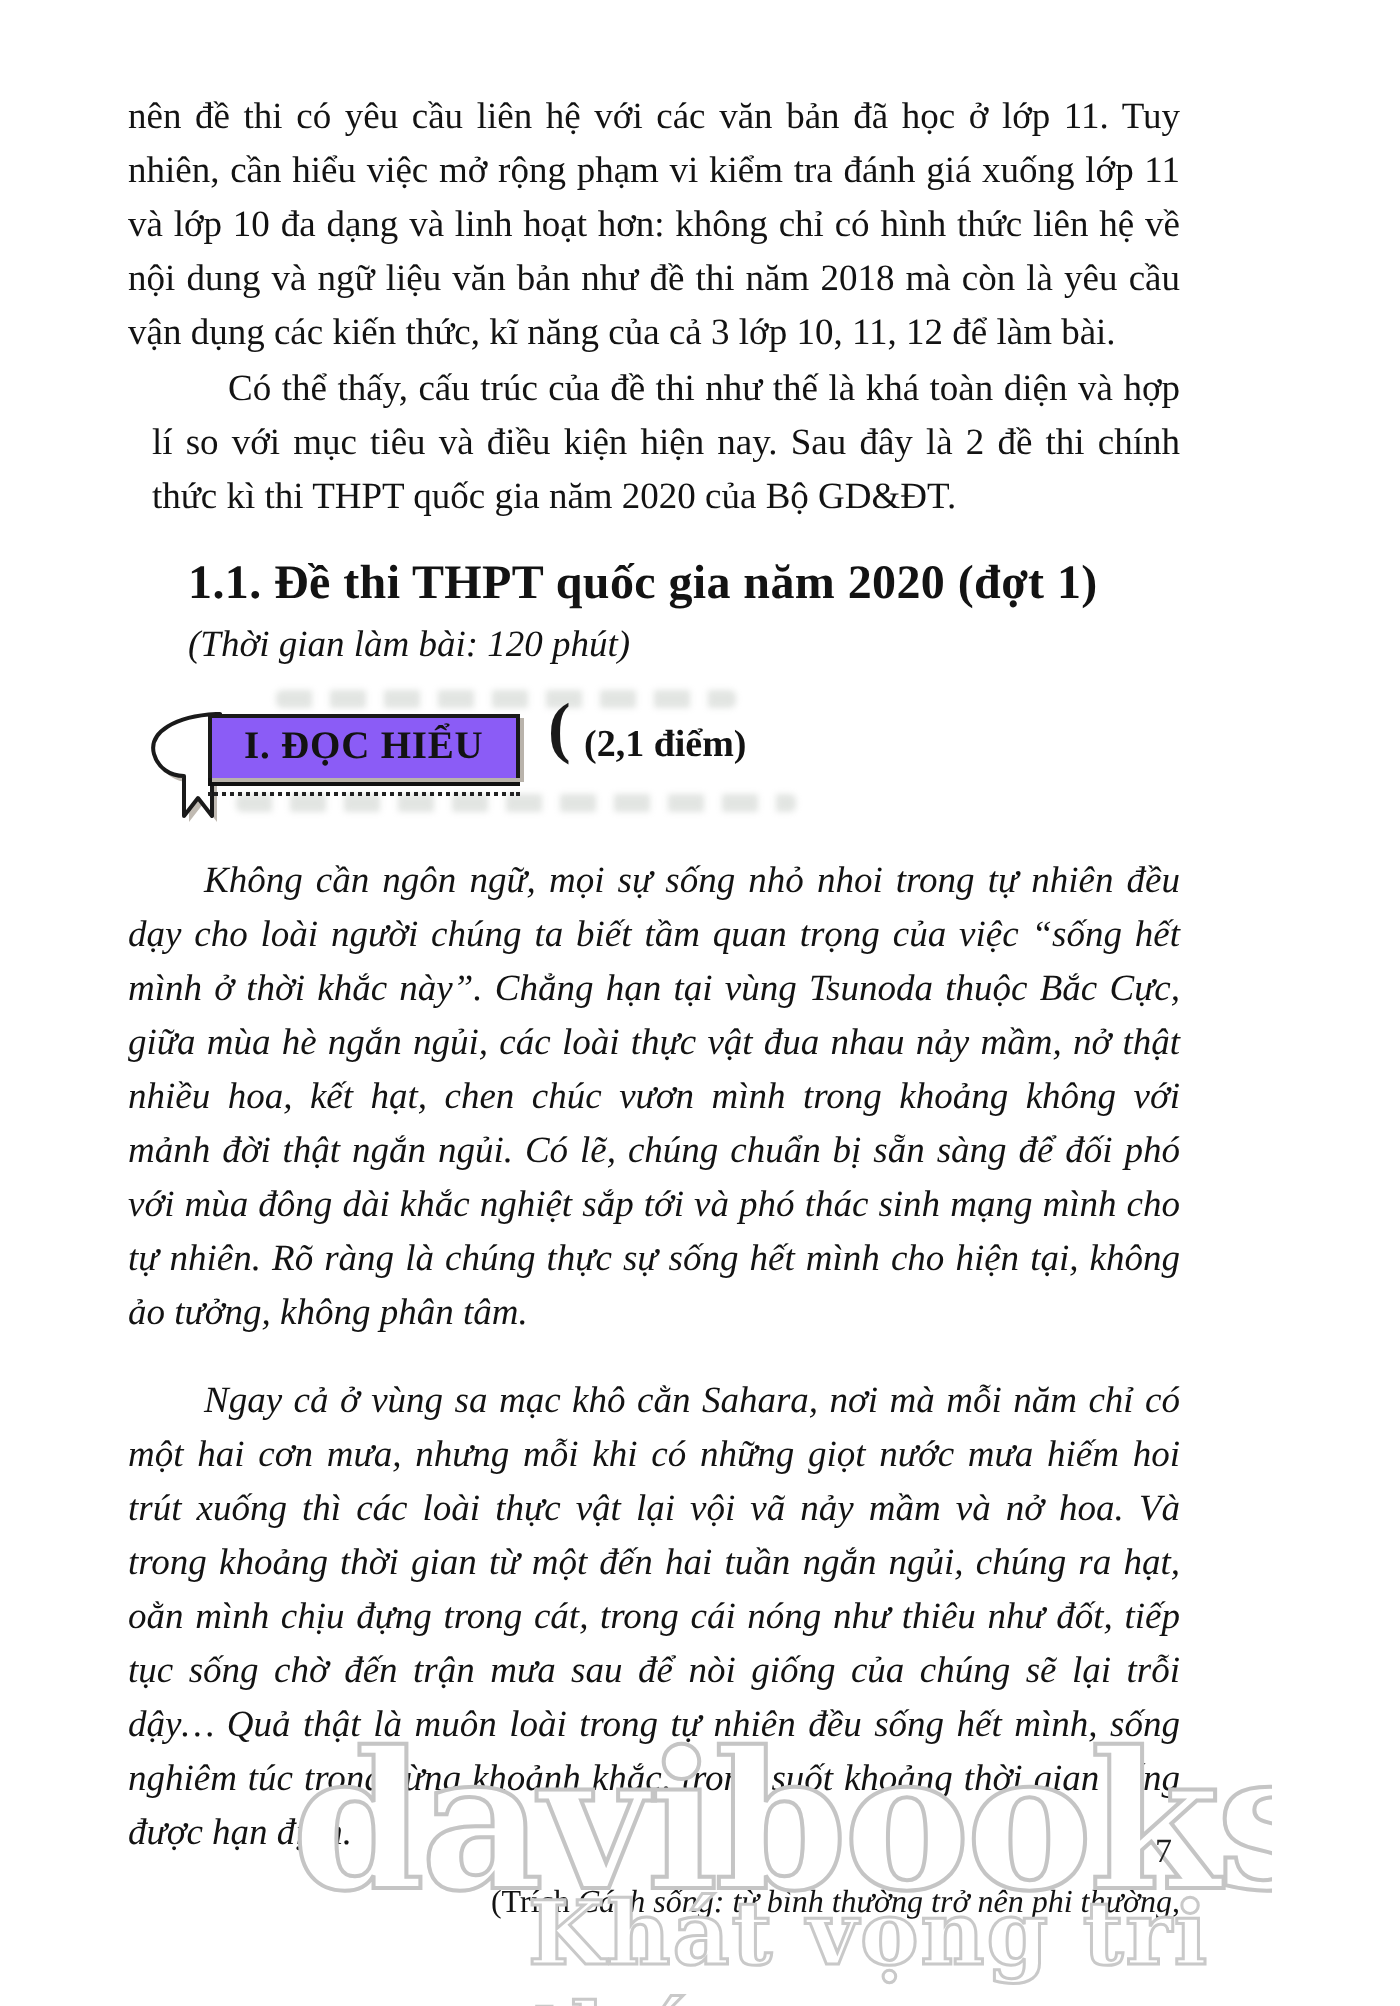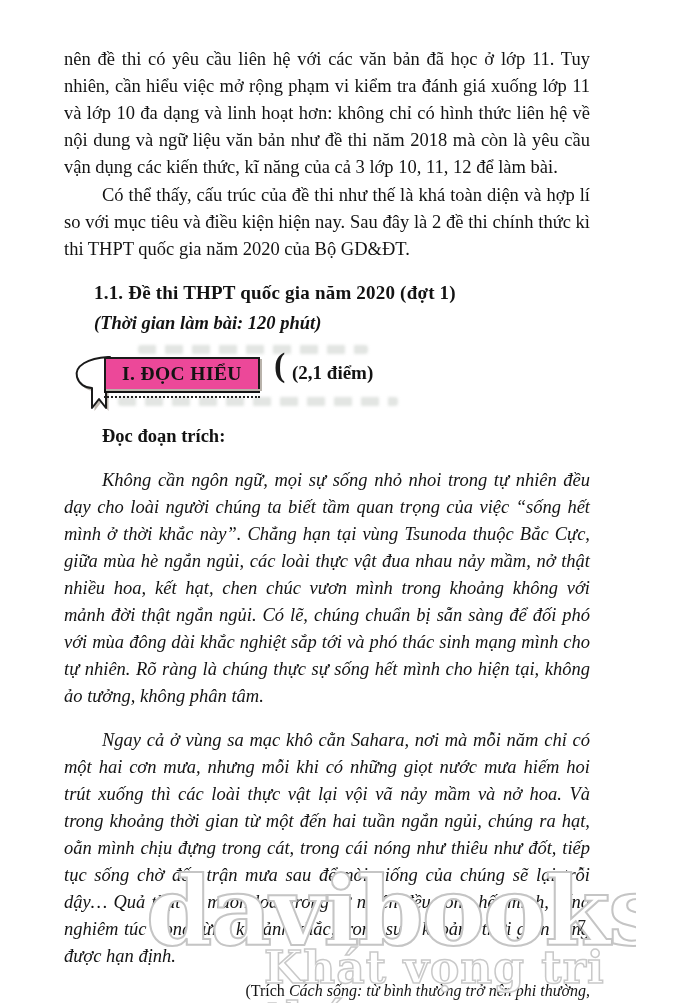--- a/index.html
+++ b/index.html
@@ -14,44 +14,44 @@
   .content{
     position:absolute;
     left:64px;right:46px;top:46px;
     font-size:18.5px;line-height:27px;
   }
   .para{
     margin:0;
     text-align:justify;
   }
   .indent{text-indent:38px;}
-  .para + .para{margin-top:1px;}
+  .para + .para{margin-top:1px;margin-left:12px;}
   .section-heading{
     margin:16px 0 0 30px;
     font-weight:bold;
-    font-size:19px;
+    font-size:24px;
     letter-spacing:.2px;
   }
   .time-note{
     margin:4px 0 0 30px;
-    font-weight:bold;
+    font-weight:normal;
     font-style:italic;
     font-size:18.5px;
   }
   
   .banner{
     position:relative;
     margin:16px 0 0 14px;
     height:58px;
   }
   .ribbon-svg{position:absolute;left:-12px;top:-2px;}
   .bar-col{position:absolute;left:26px;top:4px;}
   .banner-bar{
     display:inline-block;
-    background:#ec4899;
+    background:#8b5cf6;
     border:2px solid #1a1a1a;
     border-bottom:none;
     padding:1px 16px 2px 16px;
     font-weight:bold;
     font-size:19.5px;
     letter-spacing:.4px;
     box-shadow:2px 2px 0 #b9b3ab;
   }
   .bar-underline{
     height:0;
@@ -160,21 +160,20 @@
           <span>I. ĐỌC HIỂU</span>
         </div>
         <div class="bar-underline"></div>
         <div class="dotted-line"></div>
       </div>
 
       <span class="big-paren">(</span>
       <span class="banner-points">(2,1 điểm)</span>
     </div>
 
-    <p class="read-prompt">Đọc đoạn trích:</p>
 
     <p class="excerpt-para">Không cần ngôn ngữ, mọi sự sống nhỏ nhoi trong tự nhiên đều dạy cho loài người chúng ta biết tầm quan trọng của việc “sống hết mình ở thời khắc này”. Chẳng hạn tại vùng Tsunoda thuộc Bắc Cực, giữa mùa hè ngắn ngủi, các loài thực vật đua nhau nảy mầm, nở thật nhiều hoa, kết hạt, chen chúc vươn mình trong khoảng không với mảnh đời thật ngắn ngủi. Có lẽ, chúng chuẩn bị sẵn sàng để đối phó với mùa đông dài khắc nghiệt sắp tới và phó thác sinh mạng mình cho tự nhiên. Rõ ràng là chúng thực sự sống hết mình cho hiện tại, không ảo tưởng, không phân tâm.</p>
 
     <p class="excerpt-para">Ngay cả ở vùng sa mạc khô cằn Sahara, nơi mà mỗi năm chỉ có một hai cơn mưa, nhưng mỗi khi có những giọt nước mưa hiếm hoi trút xuống thì các loài thực vật lại vội vã nảy mầm và nở hoa. Và trong khoảng thời gian từ một đến hai tuần ngắn ngủi, chúng ra hạt, oằn mình chịu đựng trong cát, trong cái nóng như thiêu như đốt, tiếp tục sống chờ đến trận mưa sau để nòi giống của chúng sẽ lại trỗi dậy… Quả thật là muôn loài trong tự nhiên đều sống hết mình, sống nghiêm túc trong từng khoảnh khắc, trong suốt khoảng thời gian sống được hạn định.</p>
 
 
     <div class="citation">
       <span>(Trích </span><span class="it">Cách sống: từ bình thường trở nên phi thường</span><span>,</span><br>
       
     </div>

